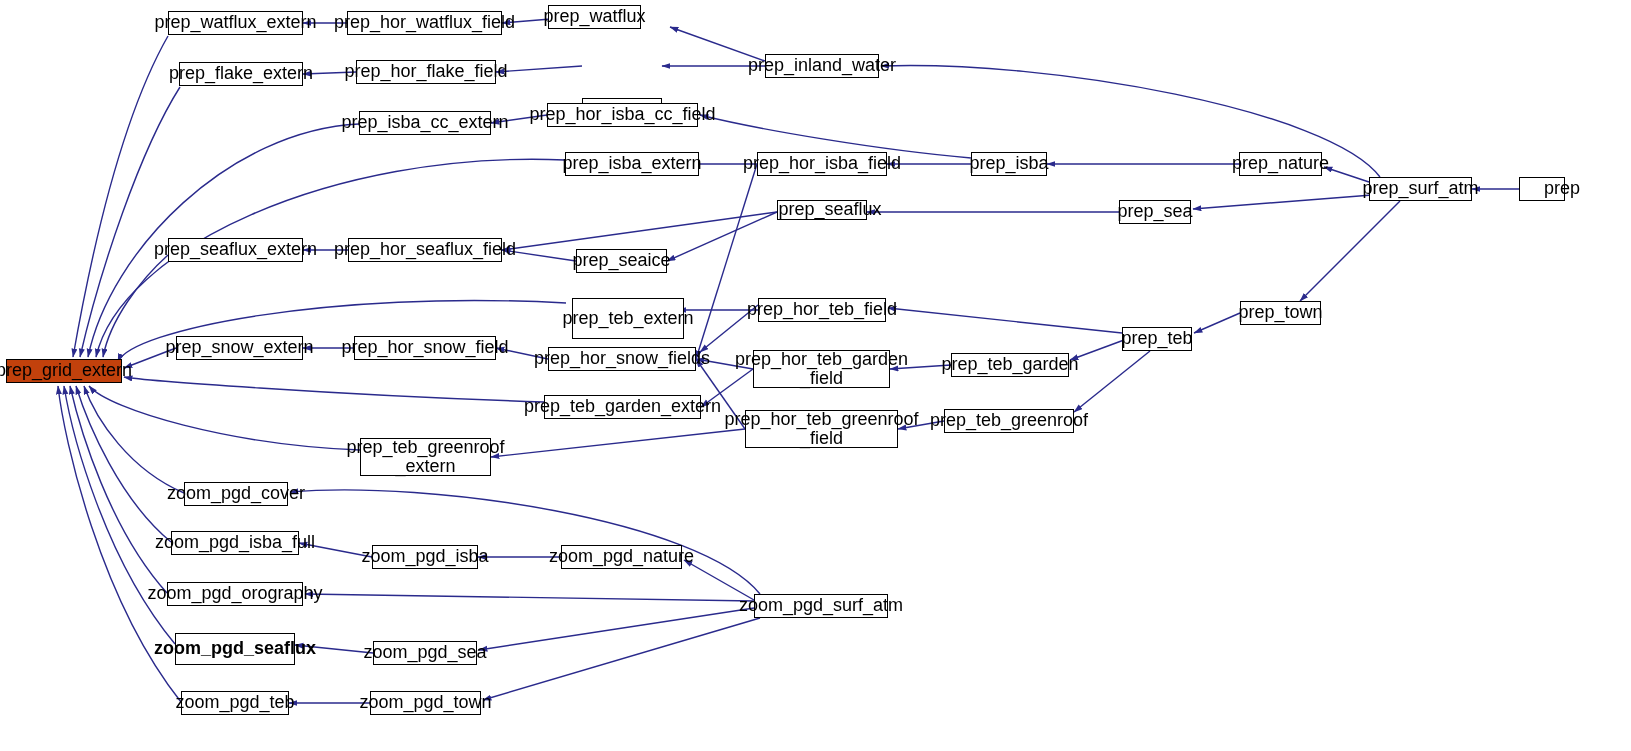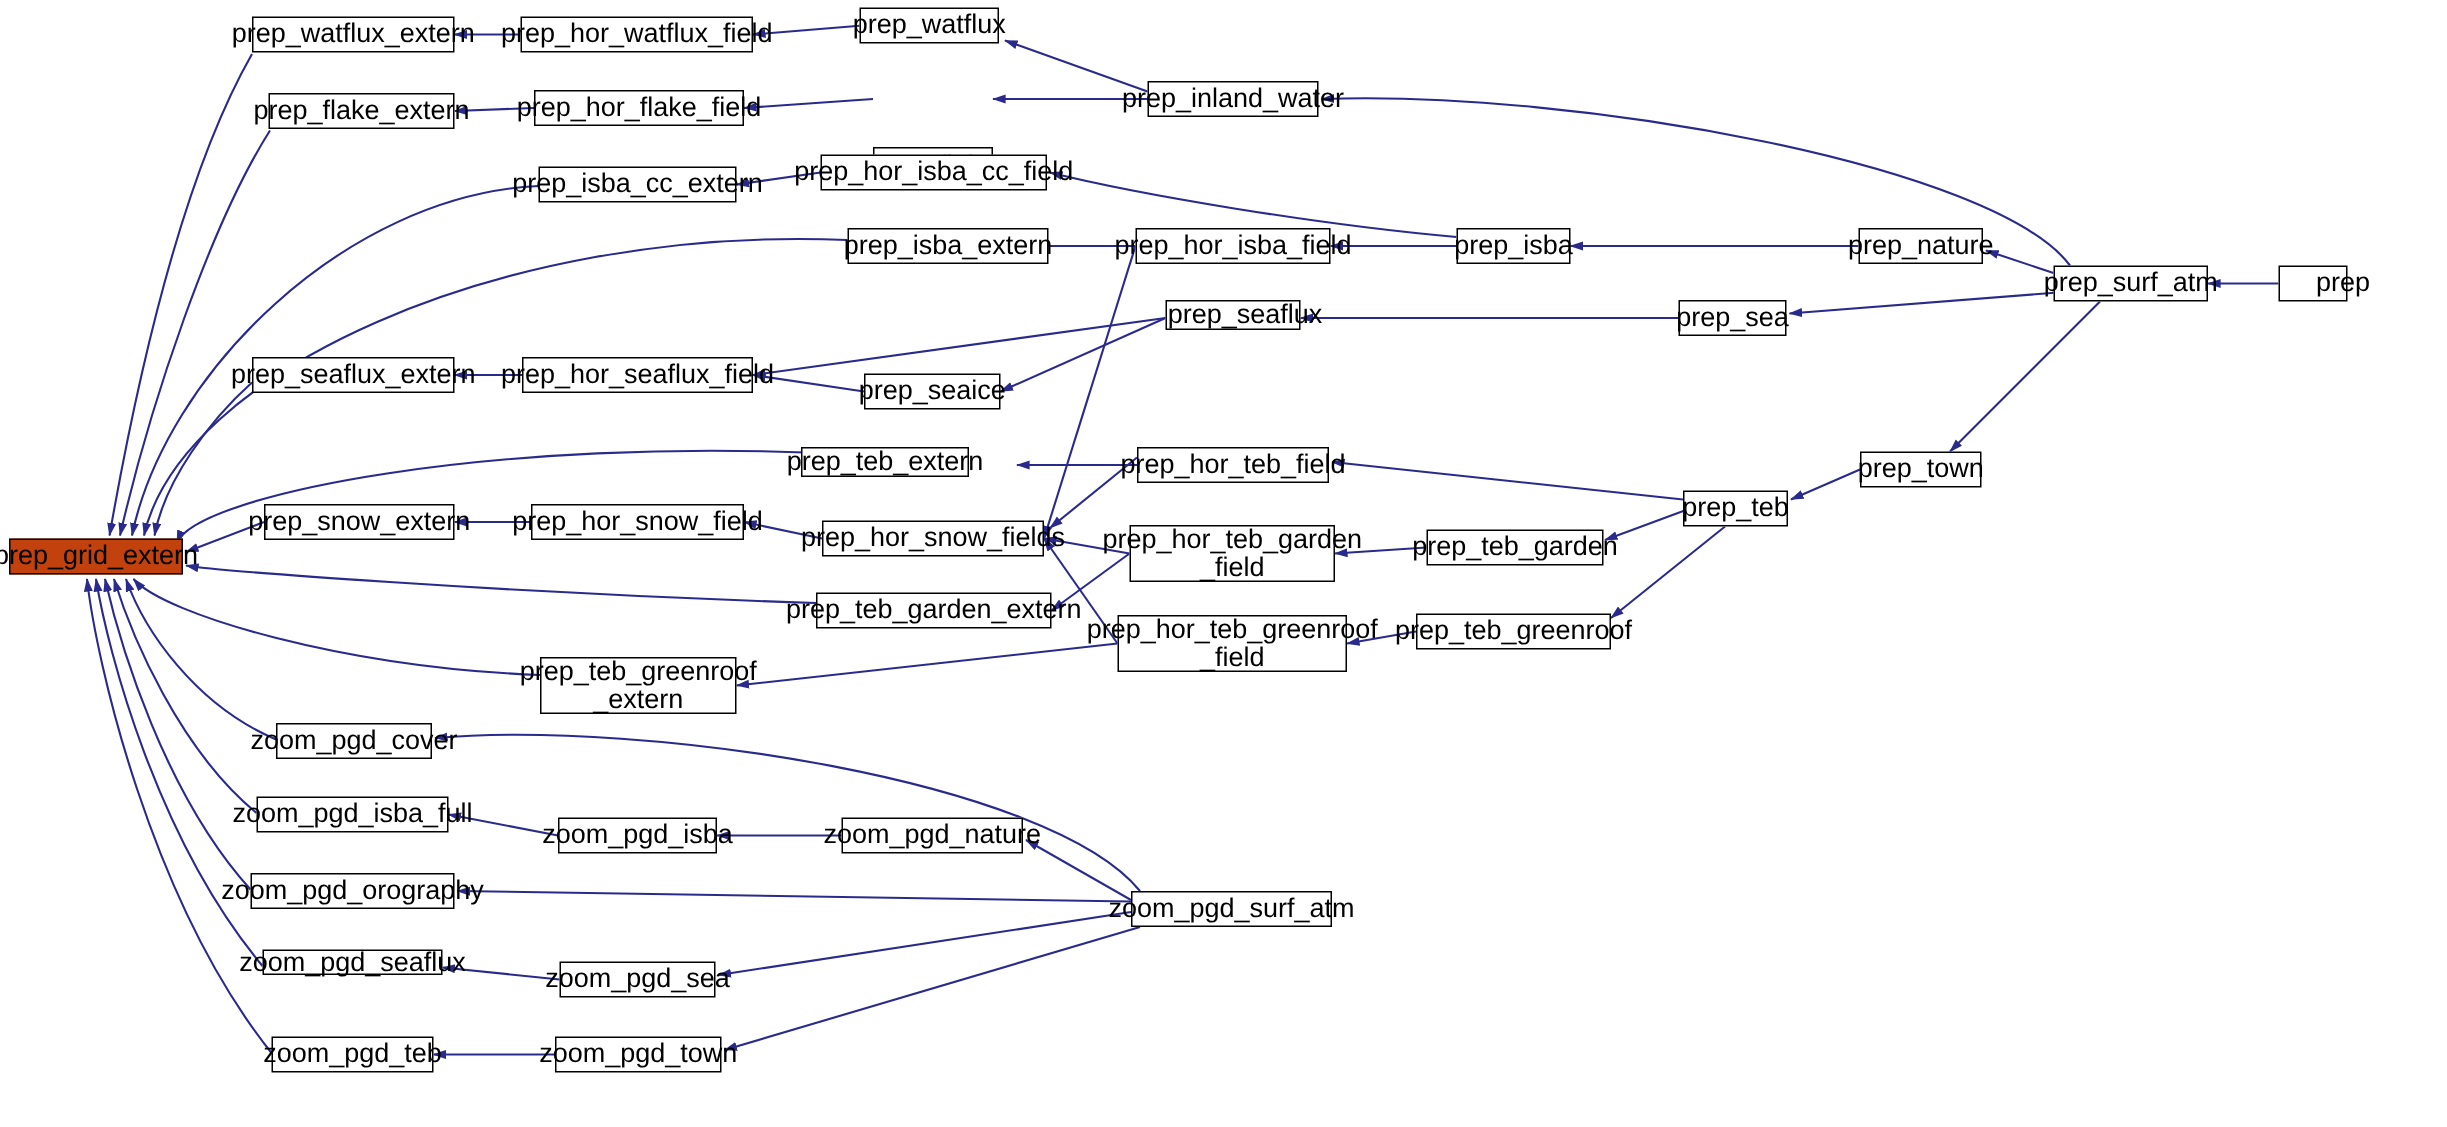--- a/index.html
+++ b/index.html
@@ -81,39 +81,39 @@
       <path d="M 184,493 C 130,470 96,420 84,386" fill="none" stroke="#2a2a8c" stroke-width="1.4" marker-end="url(#ah)"></path>
       <path d="M 171,542 C 120,500 88,425 76,386" fill="none" stroke="#2a2a8c" stroke-width="1.4" marker-end="url(#ah)"></path>
       <path d="M 167,593 C 110,530 80,430 70,386" fill="none" stroke="#2a2a8c" stroke-width="1.4" marker-end="url(#ah)"></path>
       <path d="M 175,644 C 105,560 72,435 64,386" fill="none" stroke="#2a2a8c" stroke-width="1.4" marker-end="url(#ah)"></path>
       <path d="M 181,702 C 100,600 64,440 58,386" fill="none" stroke="#2a2a8c" stroke-width="1.4" marker-end="url(#ah)"></path>
     </svg>
   <div id="nodes">
       <div class="node hl" style="left: 6px; top: 359px; width: 116px; height: 24px;"><span class="lbl">prep_grid_extern</span></div>
       <div class="node" style="left: 168px; top: 11px; width: 135px; height: 24px;"><span class="lbl">prep_watflux_extern</span></div>
       <div class="node" style="left: 347px; top: 11px; width: 155px; height: 24px;"><span class="lbl">prep_hor_watflux_field</span></div>
-      <div class="node" style="left: 573px; top: 5px; width: 93px; height: 24px;"><span class="lbl">prep_watflux</span></div>
+      <div class="node" style="left: 548px; top: 5px; width: 93px; height: 24px;"><span class="lbl">prep_watflux</span></div>
       <div class="node" style="left: 179px; top: 62px; width: 124px; height: 24px;"><span class="lbl">prep_flake_extern</span></div>
       <div class="node" style="left: 356px; top: 60px; width: 140px; height: 24px;"><span class="lbl">prep_hor_flake_field</span></div>
       <div class="node" style="left: 582px; top: 54px; width: 80px; height: 26px; margin-top: 44px;"><span class="lbl">prep_flake</span></div>
       <div class="node" style="left: 765px; top: 54px; width: 114px; height: 24px;"><span class="lbl">prep_inland_water</span></div>
       <div class="node" style="left: 359px; top: 111px; width: 132px; height: 24px;"><span class="lbl">prep_isba_cc_extern</span></div>
       <div class="node" style="left: 547px; top: 103px; width: 151px; height: 24px;"><span class="lbl">prep_hor_isba_cc_field</span></div>
       <div class="node" style="left: 565px; top: 152px; width: 134px; height: 24px;"><span class="lbl">prep_isba_extern</span></div>
       <div class="node" style="left: 757px; top: 152px; width: 130px; height: 24px;"><span class="lbl">prep_hor_isba_field</span></div>
       <div class="node" style="left: 971px; top: 152px; width: 76px; height: 24px;"><span class="lbl">prep_isba</span></div>
       <div class="node" style="left: 1239px; top: 152px; width: 83px; height: 24px;"><span class="lbl">prep_nature</span></div>
       <div class="node" style="left: 1369px; top: 177px; width: 103px; height: 24px;"><span class="lbl">prep_surf_atm</span></div>
       <div class="node" style="left: 1519px; top: 177px; width: 46px; height: 24px; padding-left: 40px;"><span class="lbl">prep</span></div>
       <div class="node" style="left: 777px; top: 200px; width: 90px; height: 20px; padding-left: 16px;"><span class="lbl">prep_seaflux</span></div>
       <div class="node" style="left: 1119px; top: 200px; width: 72px; height: 24px;"><span class="lbl">prep_sea</span></div>
       <div class="node" style="left: 168px; top: 238px; width: 135px; height: 24px;"><span class="lbl">prep_seaflux_extern</span></div>
       <div class="node" style="left: 348px; top: 238px; width: 154px; height: 24px;"><span class="lbl">prep_hor_seaflux_field</span></div>
       <div class="node" style="left: 576px; top: 249px; width: 91px; height: 24px; justify-content: center;"><span class="lbl">prep_seaice</span></div>
-      <div class="node" style="left: 534px; top: 298px; width: 112px; height: 20px;"><span class="lbl">prep_teb_extern</span></div>
+      <div class="node" style="left: 572px; top: 298px; width: 112px; height: 41px;"><span class="lbl">prep_teb_extern</span></div>
       <div class="node" style="left: 758px; top: 298px; width: 128px; height: 24px;"><span class="lbl">prep_hor_teb_field</span></div>
       <div class="node" style="left: 1122px; top: 327px; width: 70px; height: 24px;"><span class="lbl">prep_teb</span></div>
       <div class="node" style="left: 1240px; top: 301px; width: 81px; height: 24px;"><span class="lbl">prep_town</span></div>
       <div class="node" style="left: 176px; top: 336px; width: 127px; height: 24px;"><span class="lbl">prep_snow_extern</span></div>
       <div class="node" style="left: 354px; top: 336px; width: 142px; height: 24px;"><span class="lbl">prep_hor_snow_field</span></div>
       <div class="node" style="left: 548px; top: 347px; width: 148px; height: 24px;"><span class="lbl">prep_hor_snow_fields</span></div>
       <div class="node" style="left: 753px; top: 350px; width: 137px; height: 38px;"><span class="lbl">prep_hor_teb_garden
 _field</span></div>
       <div class="node" style="left: 951px; top: 353px; width: 118px; height: 24px;"><span class="lbl">prep_teb_garden</span></div>
       <div class="node" style="left: 544px; top: 395px; width: 157px; height: 24px;"><span class="lbl">prep_teb_garden_extern</span></div>
@@ -121,18 +121,18 @@
 _field</span></div>
       <div class="node" style="left: 944px; top: 409px; width: 130px; height: 24px;"><span class="lbl">prep_teb_greenroof</span></div>
       <div class="node" style="left: 360px; top: 438px; width: 131px; height: 38px;"><span class="lbl">prep_teb_greenroof
 _extern</span></div>
       <div class="node" style="left: 184px; top: 482px; width: 104px; height: 24px;"><span class="lbl">zoom_pgd_cover</span></div>
       <div class="node" style="left: 171px; top: 531px; width: 128px; height: 24px;"><span class="lbl">zoom_pgd_isba_full</span></div>
       <div class="node" style="left: 372px; top: 545px; width: 106px; height: 24px;"><span class="lbl">zoom_pgd_isba</span></div>
       <div class="node" style="left: 561px; top: 545px; width: 121px; height: 24px;"><span class="lbl">zoom_pgd_nature</span></div>
       <div class="node" style="left: 167px; top: 582px; width: 136px; height: 24px;"><span class="lbl">zoom_pgd_orography</span></div>
       <div class="node" style="left: 754px; top: 594px; width: 134px; height: 24px;"><span class="lbl">zoom_pgd_surf_atm</span></div>
-      <div class="node" style="left: 175px; top: 633px; width: 120px; height: 17px;"><span class="lbl">zoom_pgd_seaflux</span></div>
+      <div class="node" style="left: 175px; top: 633px; width: 120px; height: 32px; font-weight: bold;"><span class="lbl">zoom_pgd_seaflux</span></div>
       <div class="node" style="left: 373px; top: 641px; width: 104px; height: 24px;"><span class="lbl">zoom_pgd_sea</span></div>
       <div class="node" style="left: 181px; top: 691px; width: 108px; height: 24px;"><span class="lbl">zoom_pgd_teb</span></div>
       <div class="node" style="left: 370px; top: 691px; width: 111px; height: 24px;"><span class="lbl">zoom_pgd_town</span></div>
     </div>
 </div>
 
 </body></html>

